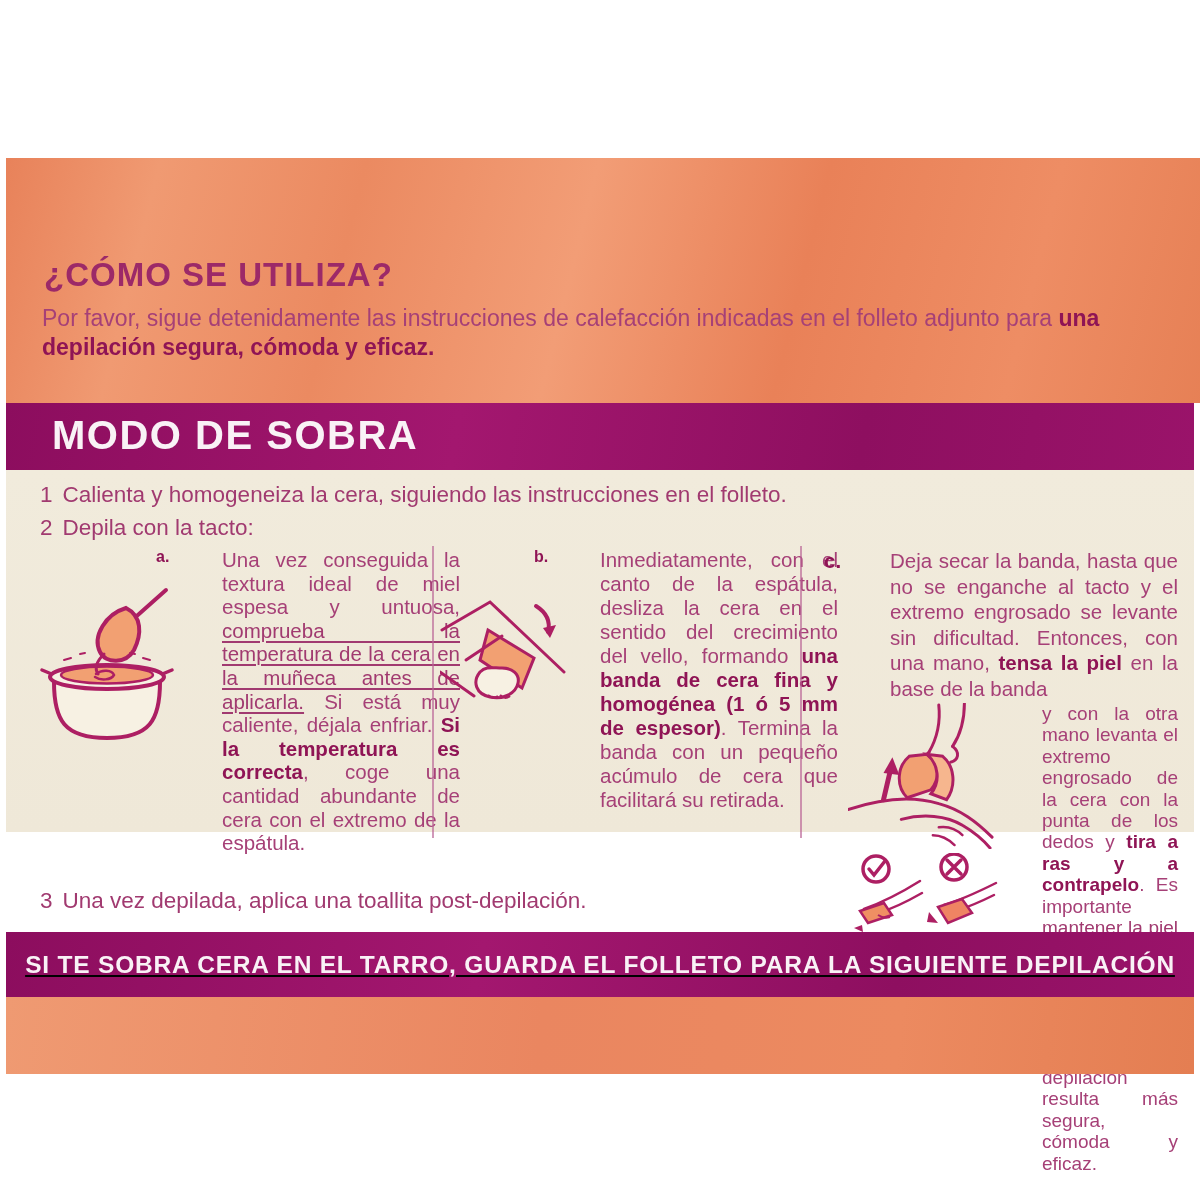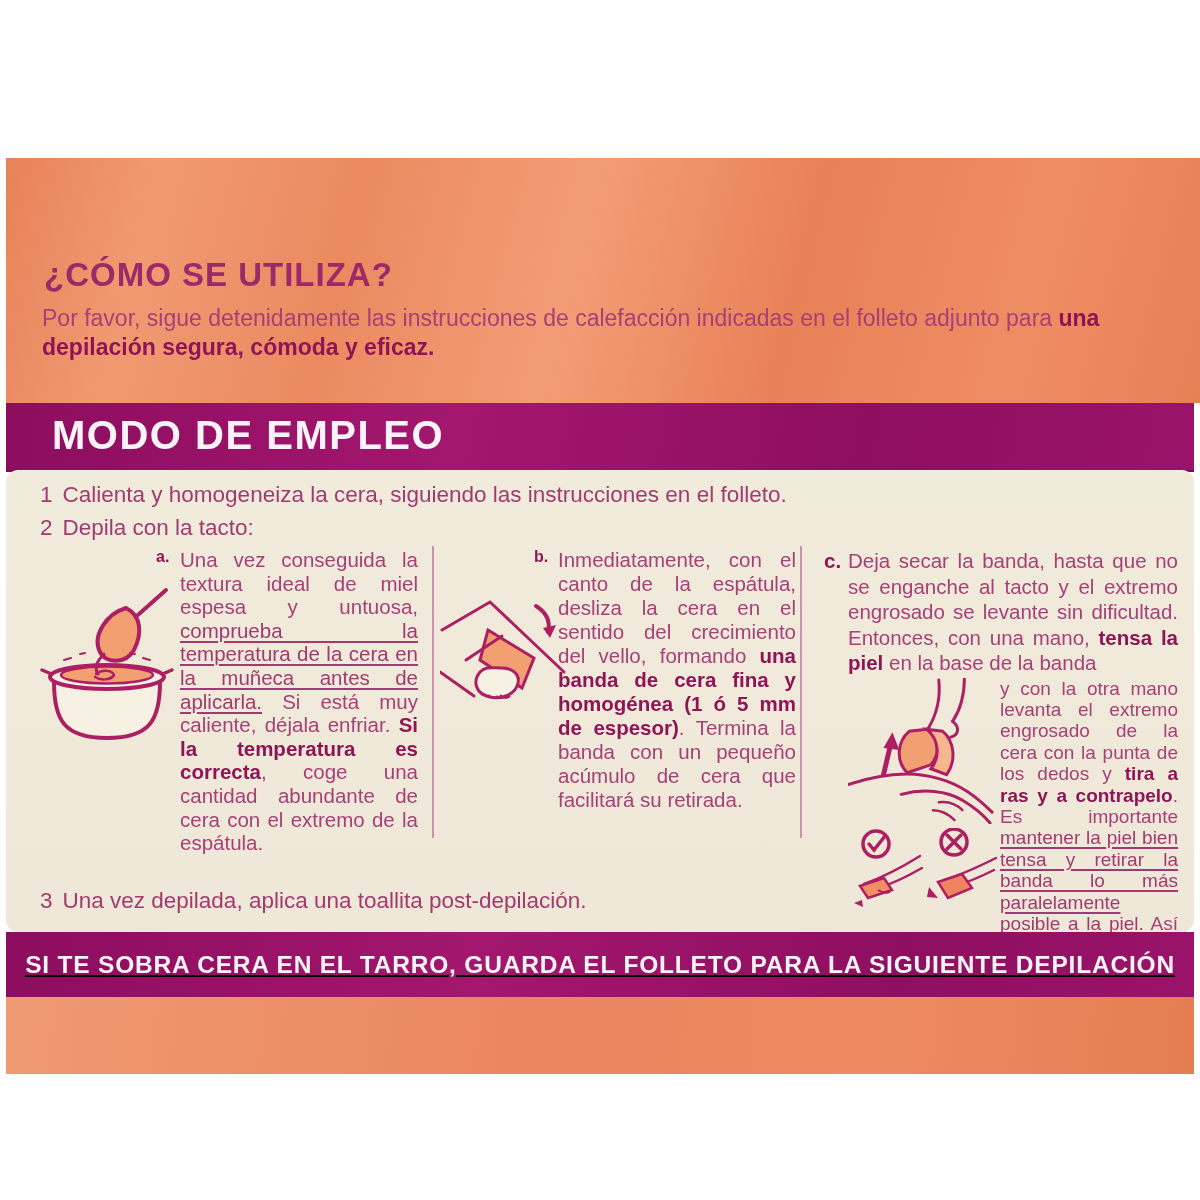--- a/index.html
+++ b/index.html
@@ -16,23 +16,22 @@
     position:absolute;left:0;top:0;width:100%;height:245px;
     background:linear-gradient(104deg,#e8825a 0%,#f09a72 12%,#eb8a61 28%,#f29d76 46%,#e98158 64%,#ee8d64 82%,#e57e53 100%);
     padding-left:42px;
   }
   .sec-banner1{
     position:absolute;left:0;top:245px;width:100%;height:67px;
     background:linear-gradient(100deg,#8c0d5e 0%,#a3176f 38%,#8e0f60 72%,#9a136a 100%);
     border-bottom:2px solid #7c0b52;
   }
   .sec-cream{
-    position:absolute;left:0;top:312px;width:100%;height:462px;
+    position:absolute;left:0;top:312px;width:100%;height:362px;
     background:linear-gradient(180deg,#f1ebdc 0%,#efe8d8 100%);
-    border-radius:12px;
   }
   .sec-banner2{
     position:absolute;left:0;top:774px;width:100%;height:65px;
     background:linear-gradient(100deg,#8c0d5e 0%,#a3176f 40%,#8e0f60 75%,#9a136a 100%);
     display:flex;align-items:center;justify-content:center;text-decoration:underline;
   }
   .sec-orange-bottom{
     position:absolute;left:0;top:839px;width:100%;height:77px;
     background:linear-gradient(96deg,#ef9a72 0%,#ea8660 45%,#ec8a60 75%,#e47e52 100%);
   }
@@ -52,21 +51,21 @@
   }
   .banner2-label{
     font-size:24.5px;font-weight:bold;letter-spacing:0.8px;color:#f9f2f6;text-align:center;
   }
 
   
   .step-line{position:absolute;font-size:22.5px;color:#a13a70;white-space:nowrap;}
   .step-num{margin-right:10px;}
   .col{position:absolute;color:#a64077;}
   .col-label{position:absolute;left:-24px;top:0;font-weight:bold;color:#8f1455;}
-  .jtext{text-align:justify;}
+  .jtext{text-align:justify;margin-left:42px;}
   .sn{color:#a64077;}
   .sb{font-weight:bold;color:#8f1455;}
   .su{color:#a13a70;text-decoration:underline;text-underline-offset:3px;text-decoration-thickness:1.5px;}
   .col-a-text{width:238px;font-size:20.5px;line-height:23.6px;}
   .col-b-text{width:238px;font-size:20.5px;line-height:24px;}
   .col-c{width:330px;font-size:20.5px;line-height:25.5px;}
   .c-wrap{display:flex;margin-top:2px;}
   .c-left{width:152px;flex:0 0 152px;}
   .c-right{flex:1;font-size:19px;line-height:21.4px;}
   .divider{position:absolute;width:2px;background:#b8629572;background:#b86295;opacity:.65;}
@@ -78,21 +77,21 @@
 
 <div class="page">
   <div class="card">
 
     <div class="sec-orange-top">
       <div class="title">¿CÓMO SE UTILIZA?</div>
       <div class="intro"><span class="sn">Por favor, sigue detenidamente las instrucciones de calefacción indicadas en el folleto adjunto para </span><span class="sb">una depilación segura, cómoda y eficaz.</span></div>
     </div>
 
     <div class="sec-banner1">
-      <div class="banner1-label">MODO DE EMPLEO</div>
+      <div class="banner1-label">MODO DE SOBRA</div>
     </div>
 
     <div class="sec-cream">
 
       <div class="step-line" style="left:34px;top:12px;"><span class="step-num">1</span><span>Calienta y homogeneiza la cera, siguiendo las instrucciones en el folleto.</span></div>
 
       <div class="step-line" style="left:34px;top:45px;"><span class="step-num">2</span><span>Depila con la tacto:</span></div>
 
       <svg style="position:absolute;left:28px;top:104px;" width="146" height="176" viewBox="0 0 146 176">
         <path d="M20 108 C20 146 30 164 73 164 C116 164 126 146 126 108" fill="#f7f1e3" stroke="#ad1f63" stroke-width="4" stroke-linecap="round"></path>

